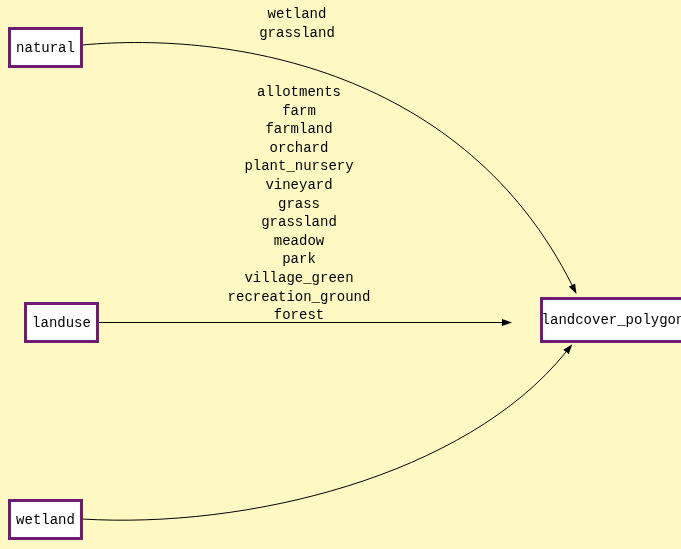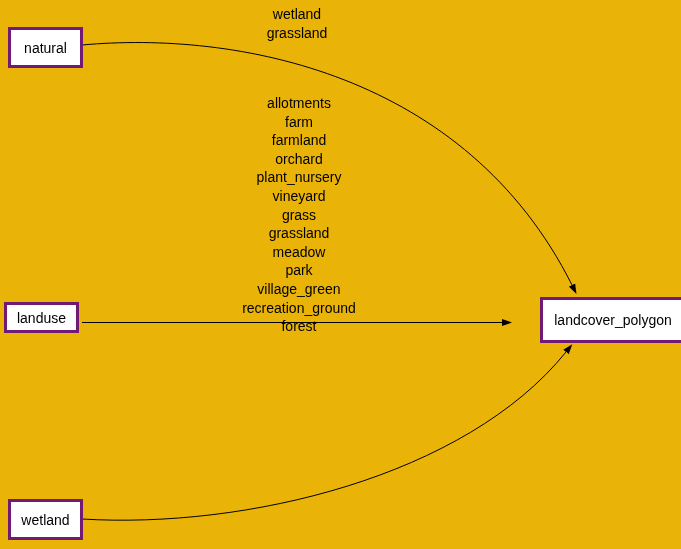--- a/index.html
+++ b/index.html
@@ -1,55 +1,55 @@
 <!DOCTYPE html>
 <html><head>
 <meta charset="utf-8">
 <style>
   html, body { margin: 0; padding: 0; }
   body { background: #ffffff; }
   .canvas {
     position: relative;
     width: 681px;
     height: 549px;
-    background: #eab308;
-    font-family: Liberation Sans, sans-serif;
+    background: #fef9c3;
+    font-family: Liberation Mono, monospace;
     overflow: hidden;
   }
   .edges-layer {
     position: absolute;
     left: 0; top: 0;
     width: 681px; height: 549px;
   }
   .node {
     position: absolute;
     box-sizing: border-box;
     border: 3px solid #701a75;
     background: #ffffff;
     display: flex;
     align-items: center;
     justify-content: center;
     font-size: 14px;
     color: #000000;
     white-space: nowrap;
   }
   .node-natural  { left: 8px;   top: 27px;  width: 75px;  height: 41px; }
-  .node-landuse  { left: 4px;   top: 302px; width: 75px;  height: 31px; }
+  .node-landuse  { left: 24px;   top: 302px; width: 75px;  height: 41px; }
   .node-wetland  { left: 8px;   top: 499px; width: 75px;  height: 41px; }
   .node-landcover{ left: 540px; top: 297px; width: 146px; height: 46px; }
   .edge-label {
     position: absolute;
     text-align: center;
     white-space: pre-line;
     font-size: 14px;
     line-height: 18.6px;
     color: #000000;
   }
   .label-natural { left: 197px; top: 5px;   width: 200px; }
-  .label-landuse { left: 199px; top: 94px;  width: 200px; }
+  .label-landuse { left: 199px; top: 83px;  width: 200px; }
   .label-wetland { left: 200px; top: 328px; width: 200px; }
 </style>
 </head>
 <body>
 
 <div class="canvas">
 
   <svg class="edges-layer" width="681" height="549" viewBox="0 0 681 549" xmlns="http://www.w3.org/2000/svg">
     <defs>
       <marker id="arrow" markerUnits="userSpaceOnUse" markerWidth="10" markerHeight="8" viewBox="0 0 10 8" refX="0" refY="4" orient="auto">

